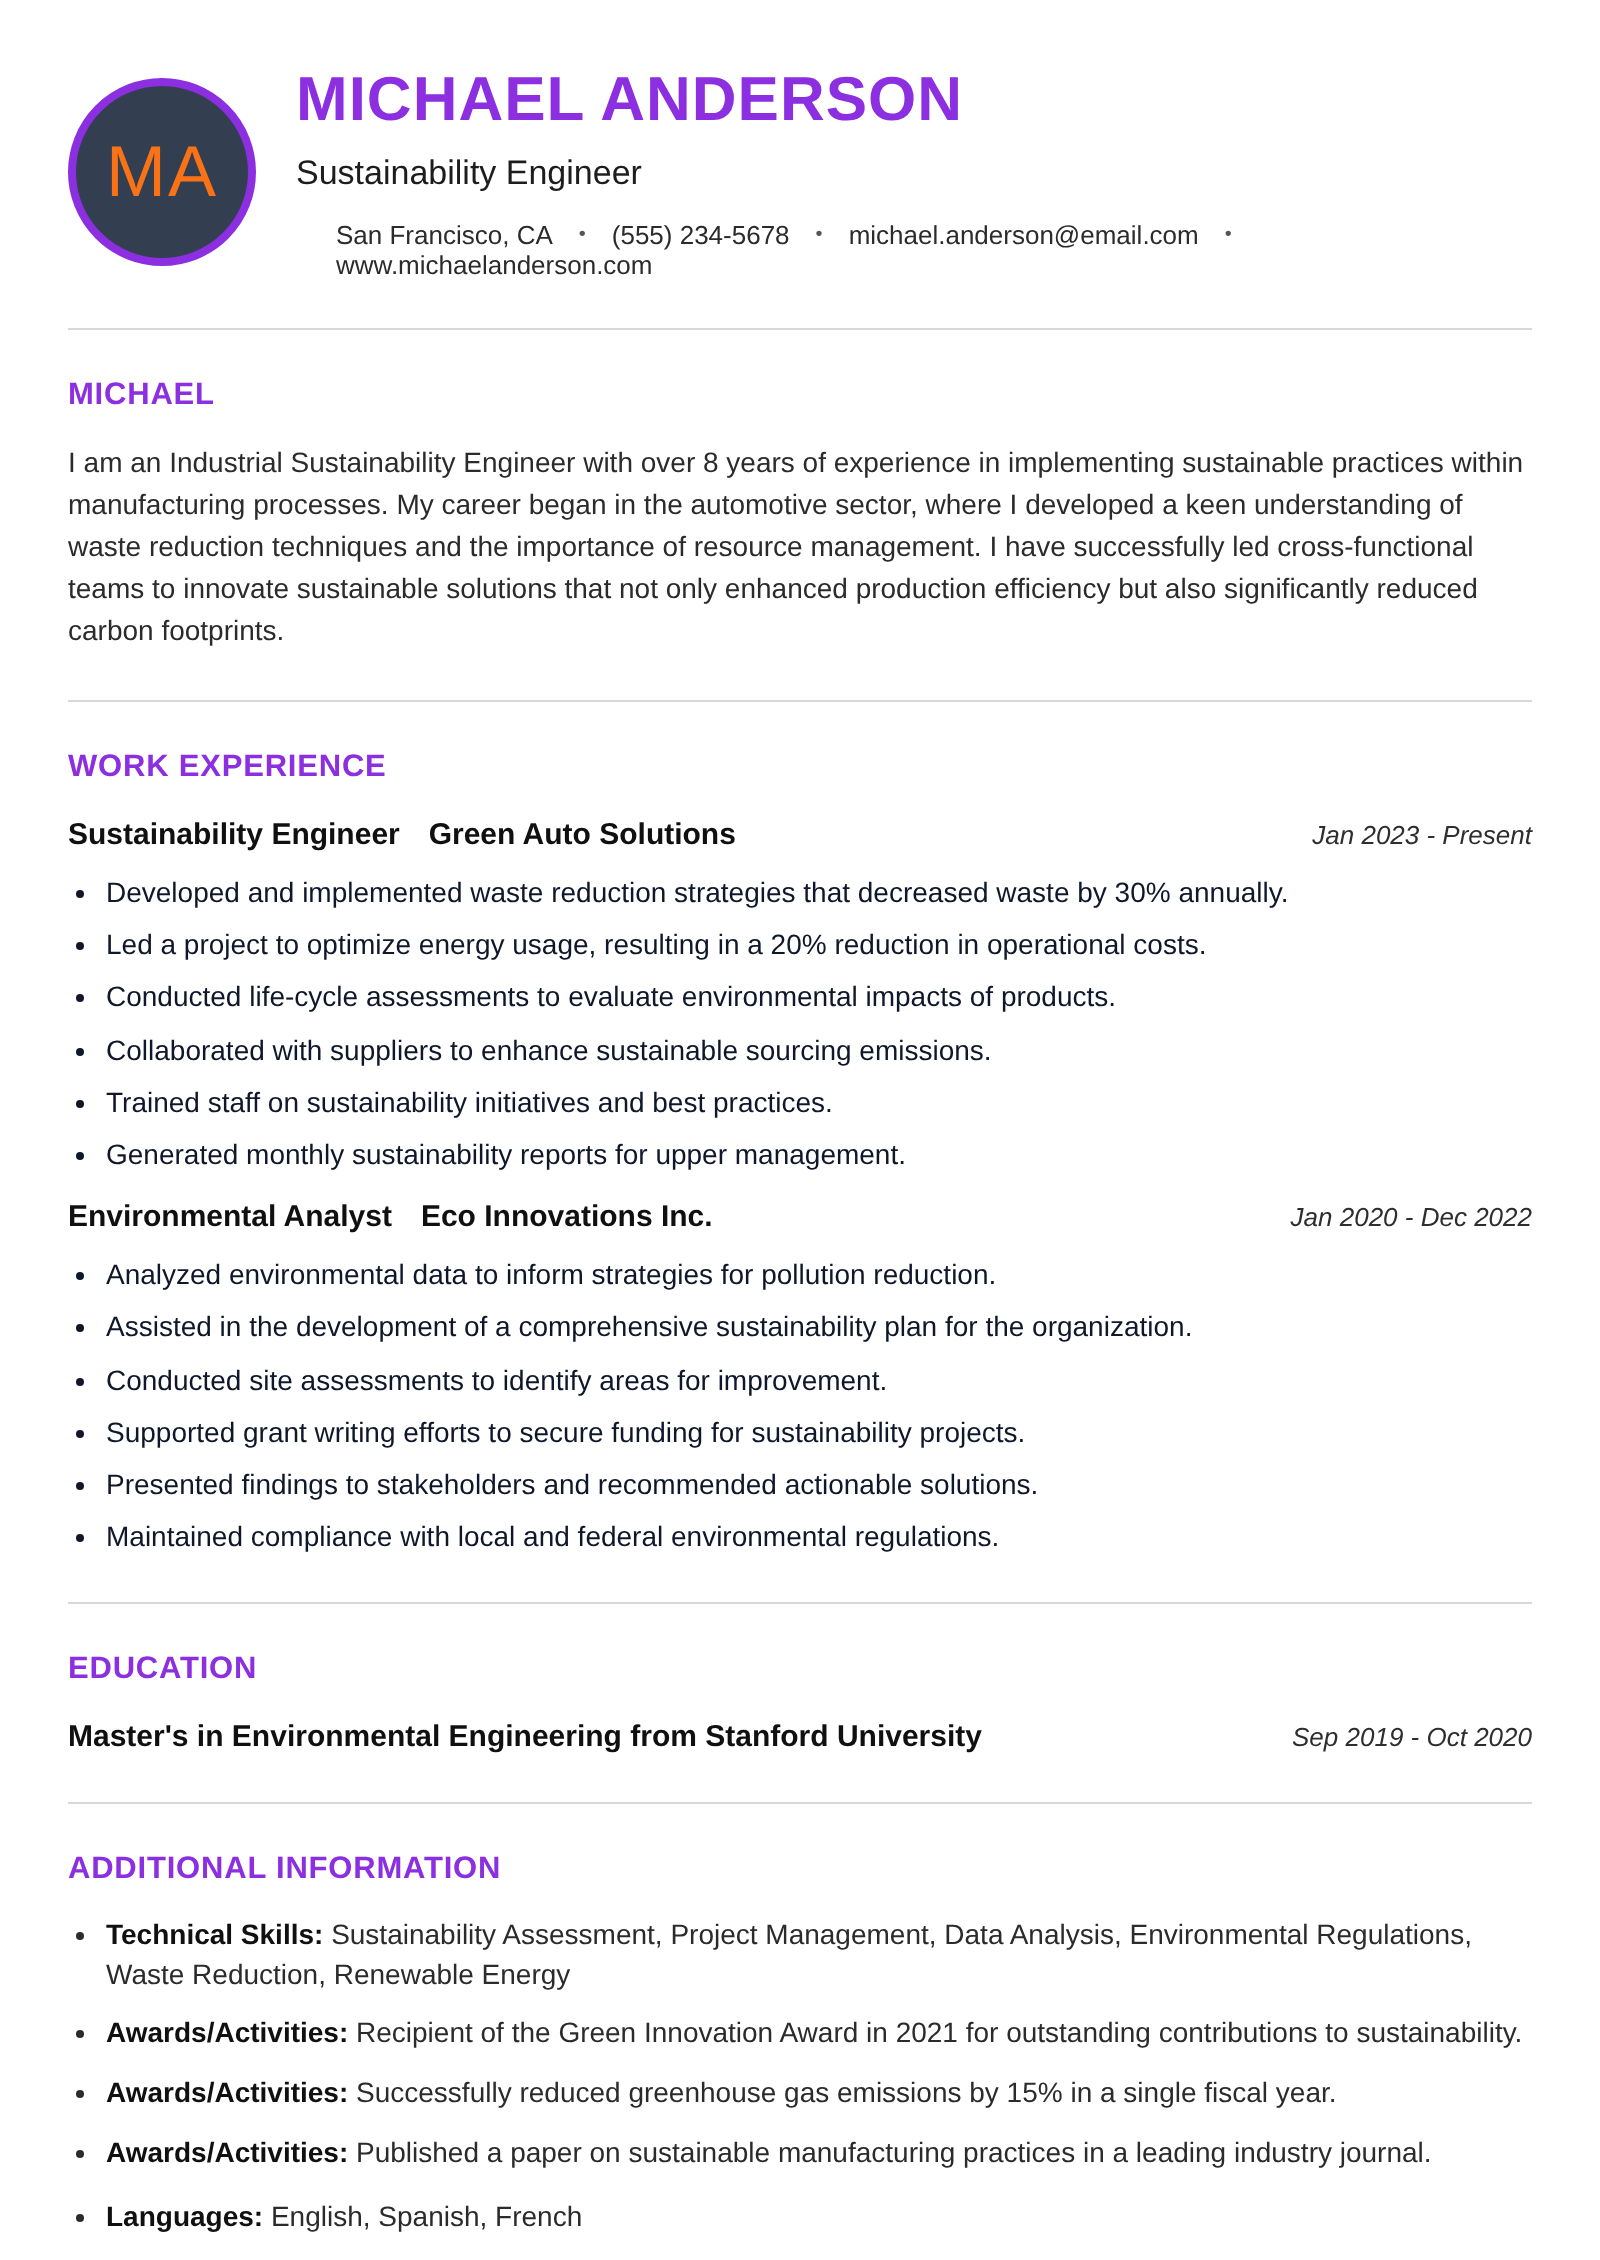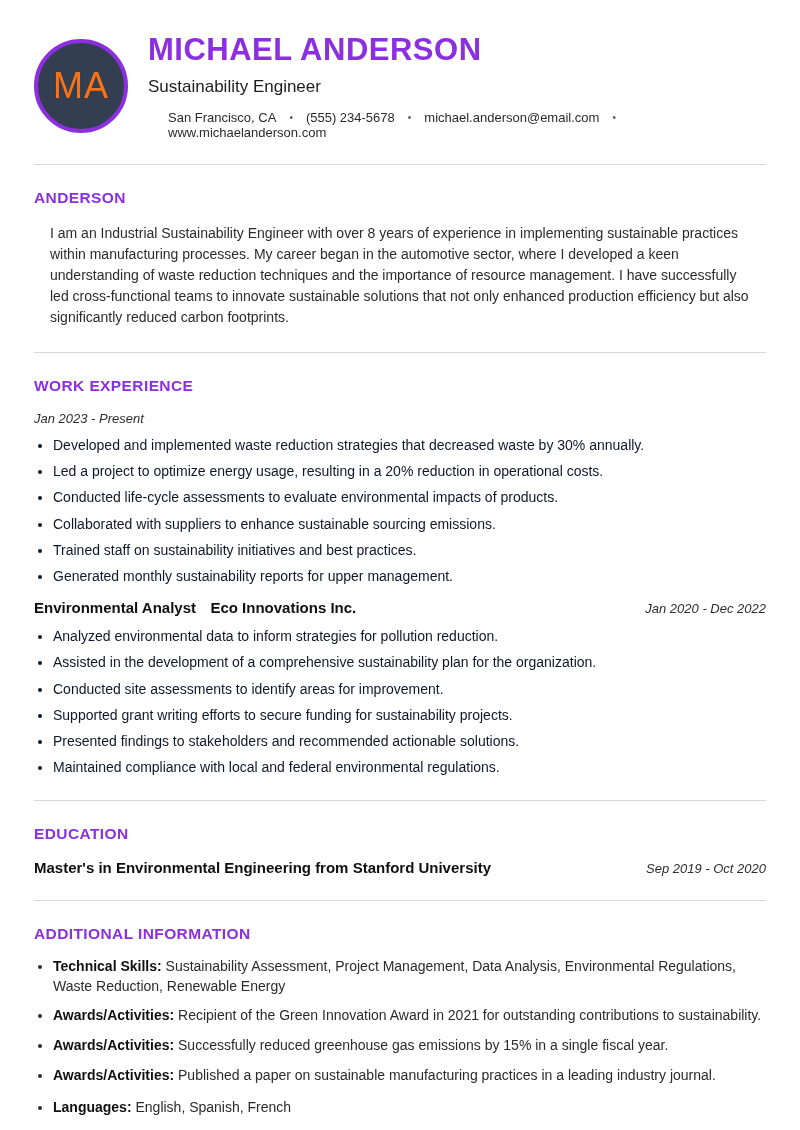--- a/index.html
+++ b/index.html
@@ -40,21 +40,21 @@
   .contact-item.link { cursor: pointer; }
 
   
   .divider { border: none; border-top: 1px solid #d8d8d8; margin: 24px 0; }
 
   
   .section-heading {
     margin: 0 0 14px; color: var(--accent, #8B2FE0);
     font-size: 15.5px; font-weight: 800; letter-spacing: 0.4px;
   }
-  .summary-text { margin: 16px; font-size: 14px; line-height: 1.5; color: #2b2b2b; }
+  .summary-text { margin: 0; font-size: 14px; line-height: 1.5; color: #2b2b2b; }
 
   
   .job { margin-top: 14px; }
   .job:first-of-type { margin-top: 16px; }
   .job-header { display: flex; justify-content: space-between; align-items: baseline; gap: 12px; }
   .job-position, .job-company { font-weight: 700; font-size: 15px; color: #101010; }
   .job-company { margin-left: 10px; }
   .job-dates { font-style: italic; font-size: 13px; color: #2e2e2e; white-space: nowrap; }
 
   .bullet-list { margin: 10px 0 4px; padding-left: 19px; }
@@ -91,31 +91,35 @@
         <span class="contact-item link">michael.anderson@email.com</span>
         <span class="contact-sep">•</span>
         <span class="contact-item link">www.michaelanderson.com</span>
       </div>
     </div>
   </header>
 
   <hr class="divider">
 
   <section>
-    <h2 class="section-heading">ANDERSON</h2>
+    <h2 class="section-heading">MICHAEL</h2>
     <p class="summary-text">I am an Industrial Sustainability Engineer with over 8 years of experience in implementing sustainable practices within manufacturing processes. My career began in the automotive sector, where I developed a keen understanding of waste reduction techniques and the importance of resource management. I have successfully led cross-functional teams to innovate sustainable solutions that not only enhanced production efficiency but also significantly reduced carbon footprints.</p>
   </section>
 
   <hr class="divider">
 
   <section>
     <h2 class="section-heading">WORK EXPERIENCE</h2>
 
     <div class="job">
       <div class="job-header">
+        <div>
+          <span class="job-position">Sustainability Engineer</span>
+          <span class="job-company">Green Auto Solutions</span>
+        </div>
         <span class="job-dates">Jan 2023 - Present</span>
       </div>
       <ul class="bullet-list">
         <li>Developed and implemented waste reduction strategies that decreased waste by 30% annually.</li>
         <li>Led a project to optimize energy usage, resulting in a 20% reduction in operational costs.</li>
         <li>Conducted life-cycle assessments to evaluate environmental impacts of products.</li>
         <li>Collaborated with suppliers to enhance sustainable sourcing emissions.</li>
         <li>Trained staff on sustainability initiatives and best practices.</li>
         <li>Generated monthly sustainability reports for upper management.</li>
       </ul>

